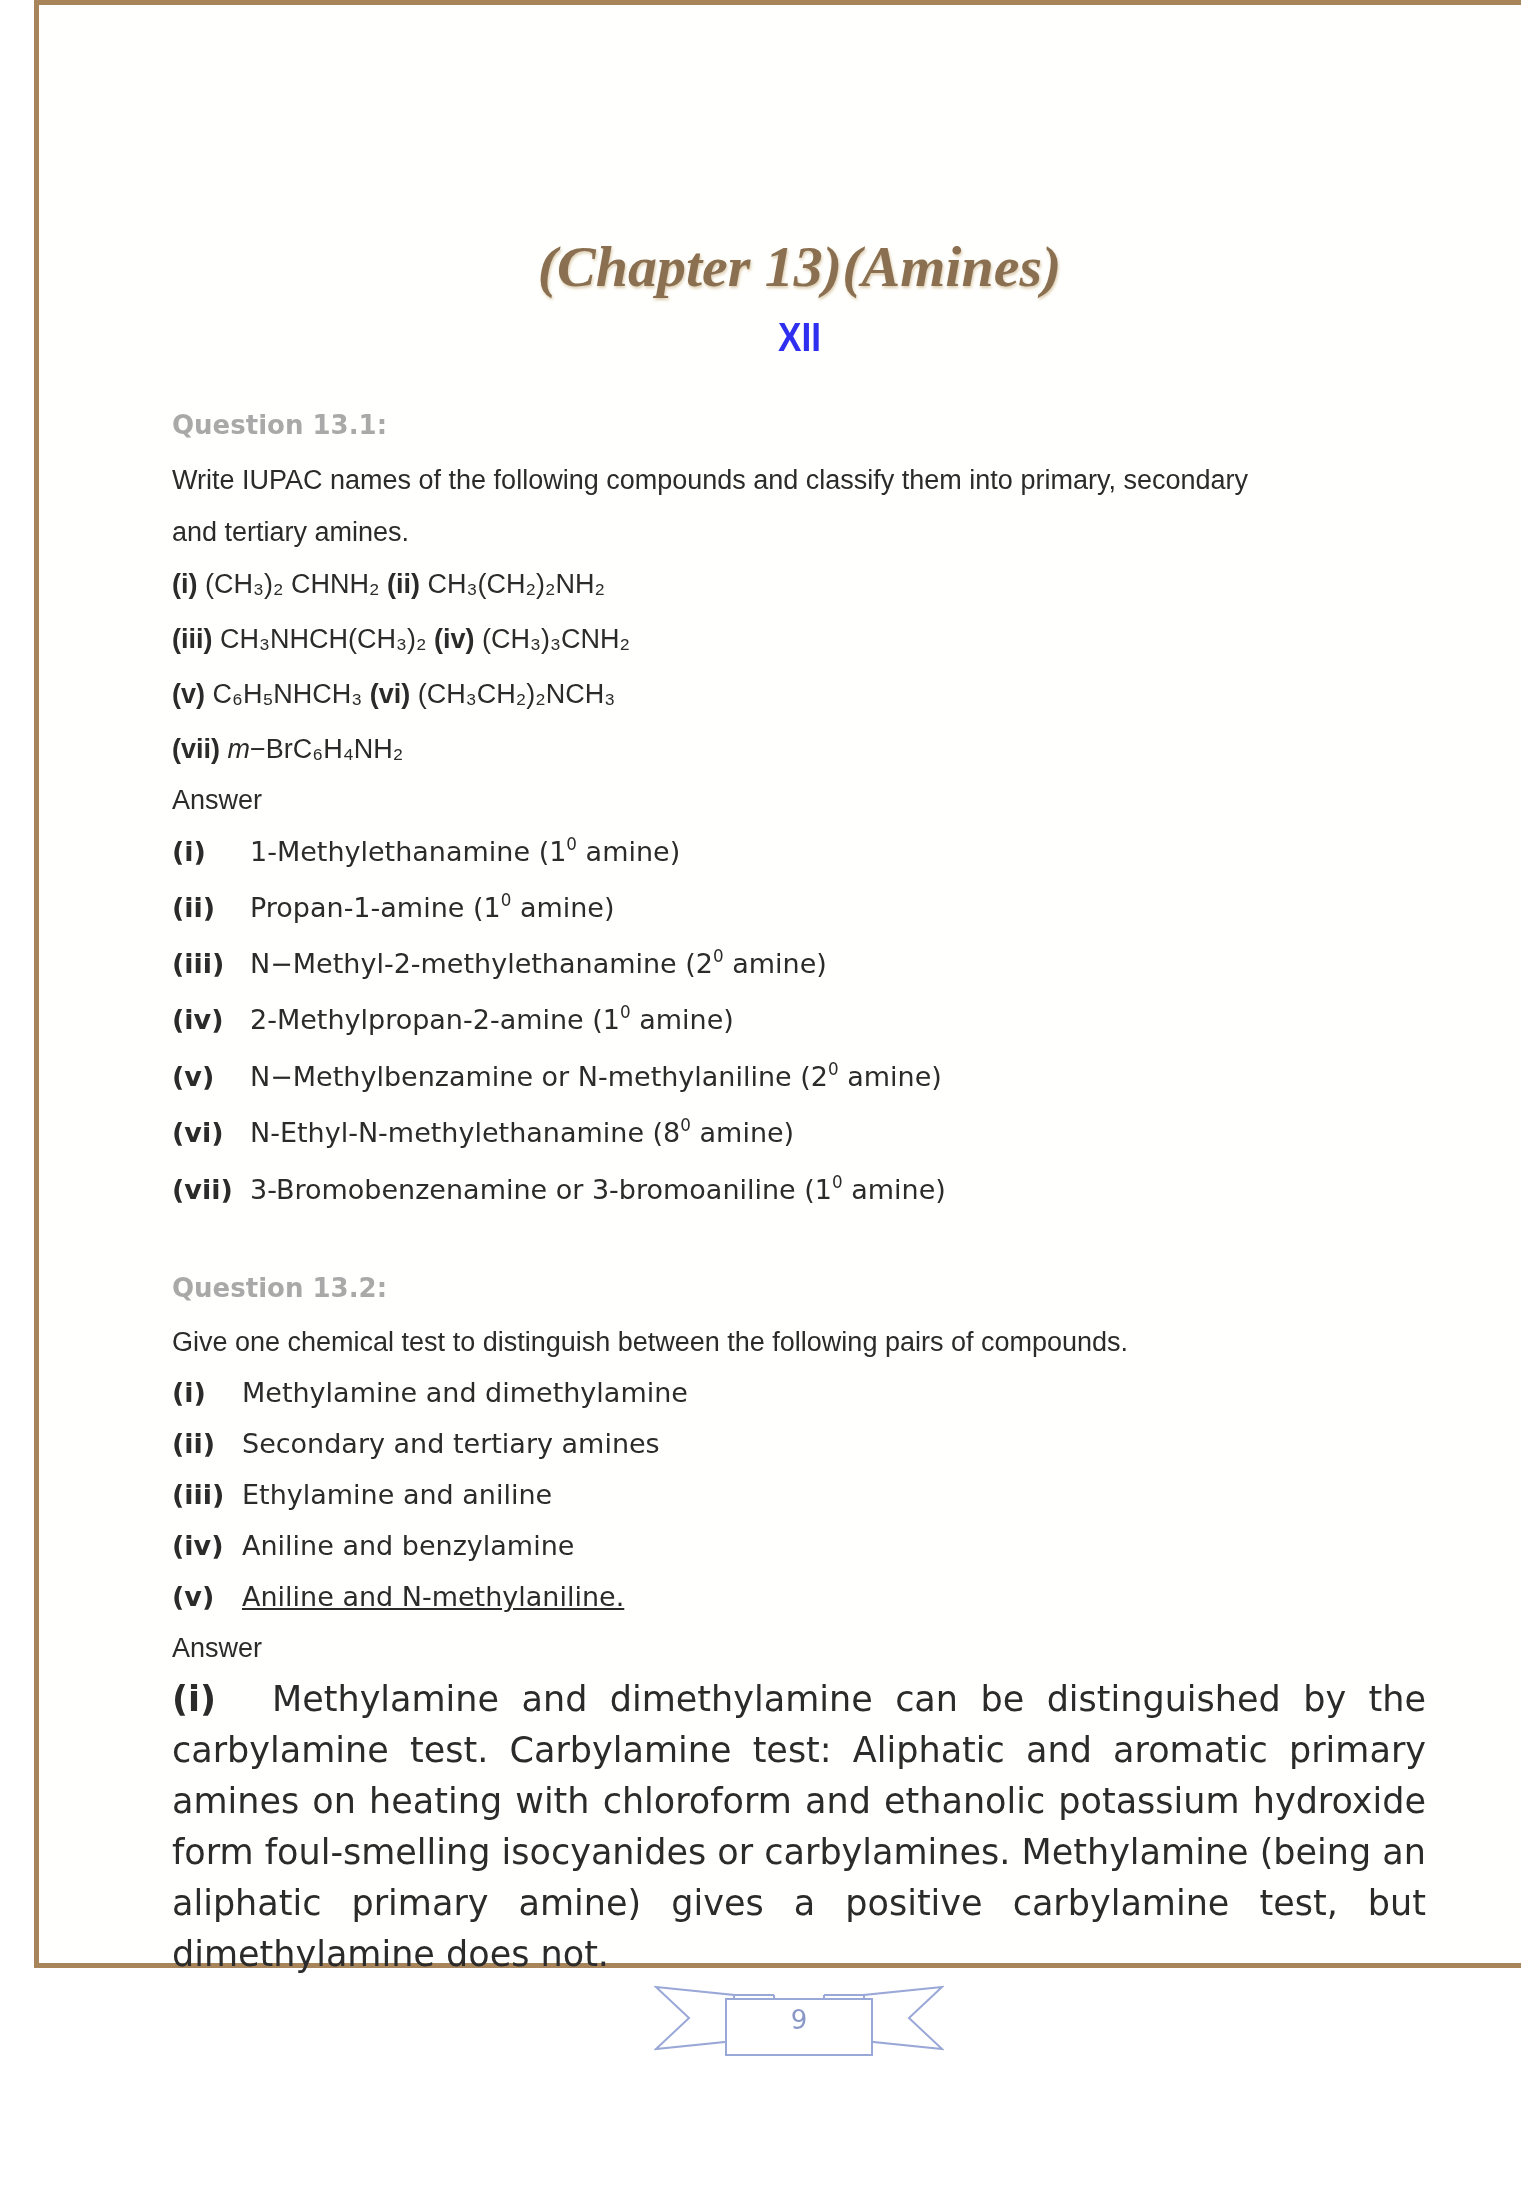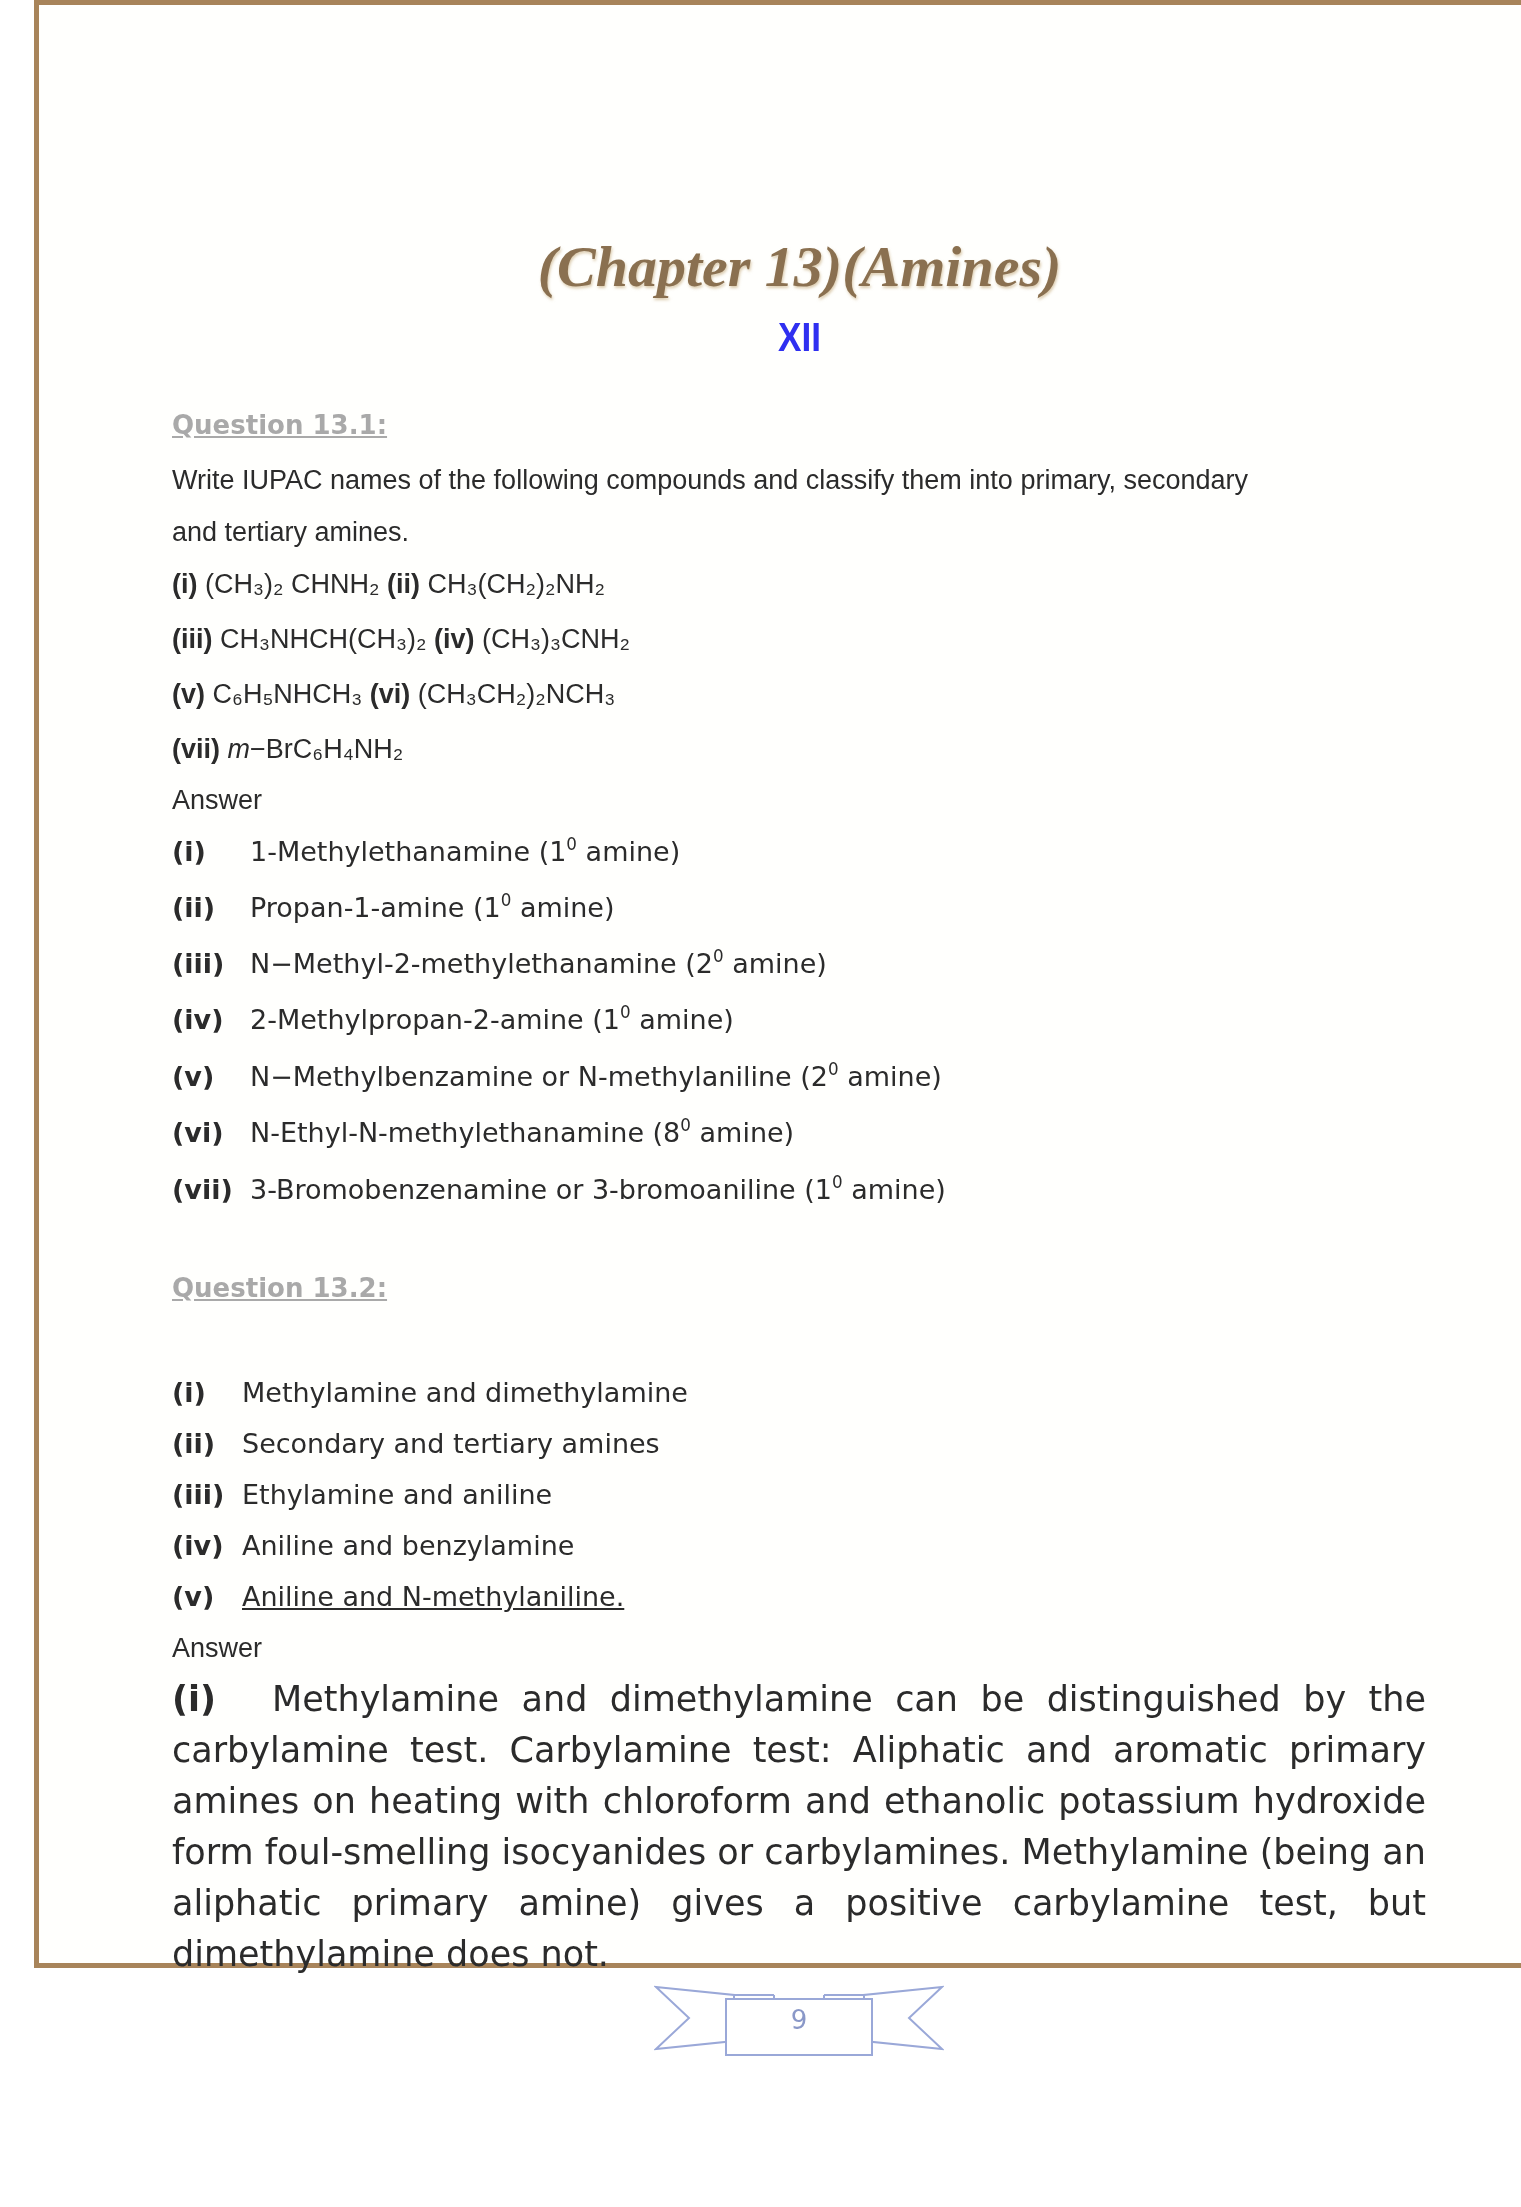--- a/index.html
+++ b/index.html
@@ -49,21 +49,20 @@
       color: #2f2ff0;
       transform: scaleX(0.88);
     }
     .q-head {
       position: absolute;
       font-family: "DejaVu Sans", sans-serif;
       font-weight: bold;
       font-size: 26px;
       color: #a9a9a9;
       left: 133px;
-      text-decoration: underline;
     }
     .line {
       position: absolute;
       left: 133px;
       width: 1254px;
       font-family: Liberation Sans, sans-serif;
       font-size: 27px;
       color: #2b2b2b;
       white-space: nowrap;
       line-height: 34px;
@@ -183,20 +182,21 @@
     <span class="lab">(v)</span><span>N−Methylbenzamine or N-methylaniline (2</span><sup>0</sup><span> amine)</span>
   </div>
   <div class="ans-row" style="top:1111px;">
     <span class="lab">(vi)</span><span>N-Ethyl-N-methylethanamine (8</span><sup>0</sup><span> amine)</span>
   </div>
   <div class="ans-row" style="top:1168px;">
     <span class="lab">(vii)</span><span>3-Bromobenzenamine or 3-bromoaniline (1</span><sup>0</sup><span> amine)</span>
   </div>
 
   <div class="q-head" style="top:1268px;">Question 13.2:</div>
+  <div class="line" style="top:1320px;">Give one chemical test to distinguish between the following pairs of compounds.</div>
 
   <div class="ans-row q2-row" style="top:1422px;">
     <span class="lab">(ii)</span><span>Secondary and tertiary amines</span>
   </div>
   <div class="ans-row q2-row" style="top:1371px;">
     <span class="lab">(i)</span><span>Methylamine and dimethylamine</span>
   </div>
   <div class="ans-row q2-row" style="top:1473px;">
     <span class="lab">(iii)</span><span>Ethylamine and aniline</span>
   </div>

